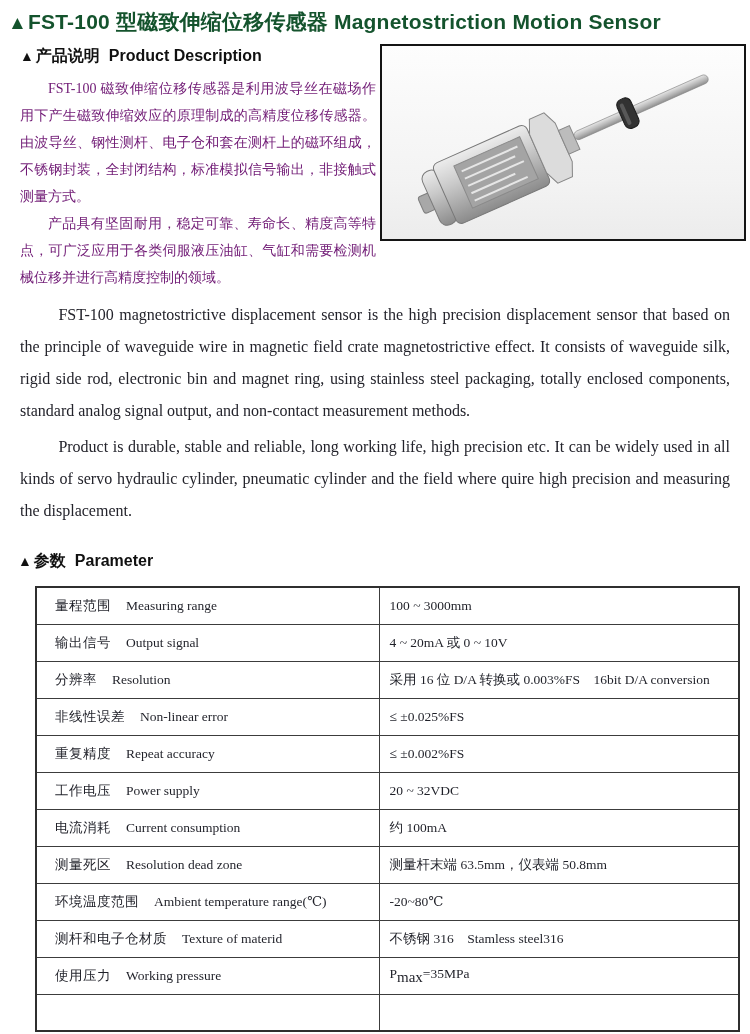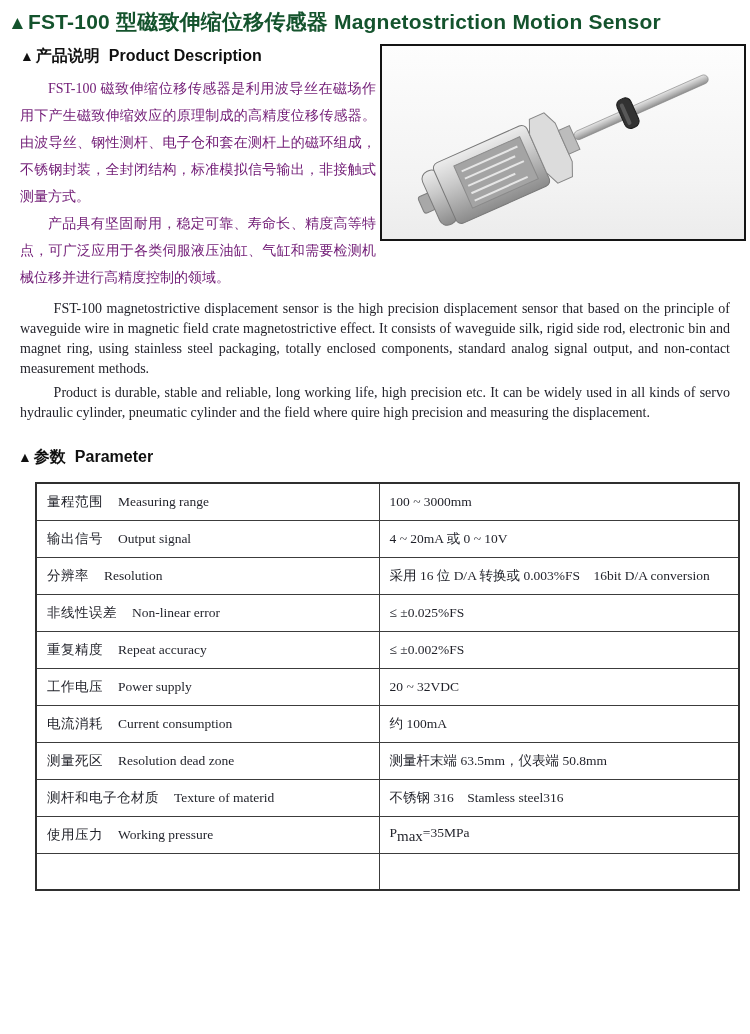--- a/index.html
+++ b/index.html
@@ -27,35 +27,35 @@
     text-indent:2em;color:#701a75;
   }
   .photo-frame{
     margin:0 0 0 4px;width:362px;height:193px;border:2px solid #141414;
     background:linear-gradient(180deg,#fdfdfd 0%,#f3f3f3 70%,#ececec 100%);
     box-sizing:content-box;
   }
   .photo-frame svg{display:block;}
   .en-block{margin:8px 20px 0 20px;}
   .en-par{
-    margin:0 0 4px 0;font-size:14px;line-height:20px;text-align:justify;
+    margin:0 0 4px 0;font-size:16px;line-height:32px;text-align:justify;
     text-indent:2.4em;color:#23232b;
   }
   .param-heading{margin:24px 0 0 18px;}
   table.params{
     margin:14px 0 0 35px;width:705px;border-collapse:collapse;table-layout:fixed;
     border:2px solid #2f2f2f;
   }
   table.params td{
     border:1.5px solid #3c3c3c;vertical-align:middle;
     font-size:13.5px;color:#1f2028;padding:5px 10px;height:37px;
     box-sizing:border-box;
   }
   td.label-cell{width:343px;}
-  td.label-cell .cn{letter-spacing:0.5px;}
+  td.label-cell .cn{letter-spacing:0.5px;margin-left:8px;}
   td.label-cell .en{margin-left:15px;}
   td.value-cell .value-line{white-space:pre-wrap;line-height:21px;}
   td.value-cell sub{font-size:15px;}
 </style>
 </head>
 <body>
 
 <div class="page">
 
   <h1 class="title"><span class="marker">▲</span><span>FST-100 型磁致伸缩位移传感器 Magnetostriction Motion Sensor</span></h1>
@@ -154,20 +154,26 @@
             <div class="value-line">约 100mA</div>
           </td>
         </tr>
         <tr>
           <td class="label-cell"><span class="cn">测量死区</span><span class="en">Resolution dead zone</span></td>
           <td class="value-cell">
             <div class="value-line">测量杆末端 63.5mm，仪表端 50.8mm</div>
           </td>
         </tr>
         <tr>
+          <td class="label-cell"><span class="cn">环境温度范围</span><span class="en">Ambient temperature range(℃)</span></td>
+          <td class="value-cell">
+            <div class="value-line">-20~80℃</div>
+          </td>
+        </tr>
+        <tr>
           <td class="label-cell"><span class="cn">测杆和电子仓材质</span><span class="en">Texture of materid</span></td>
           <td class="value-cell">
             <div class="value-line">不锈钢 316    Stamless steel316</div>
           </td>
         </tr>
         <tr>
           <td class="label-cell"><span class="cn">使用压力</span><span class="en">Working pressure</span></td>
           <td class="value-cell">
             <div class="value-line">P<sub>max</sub>=35MPa</div>
           </td>

